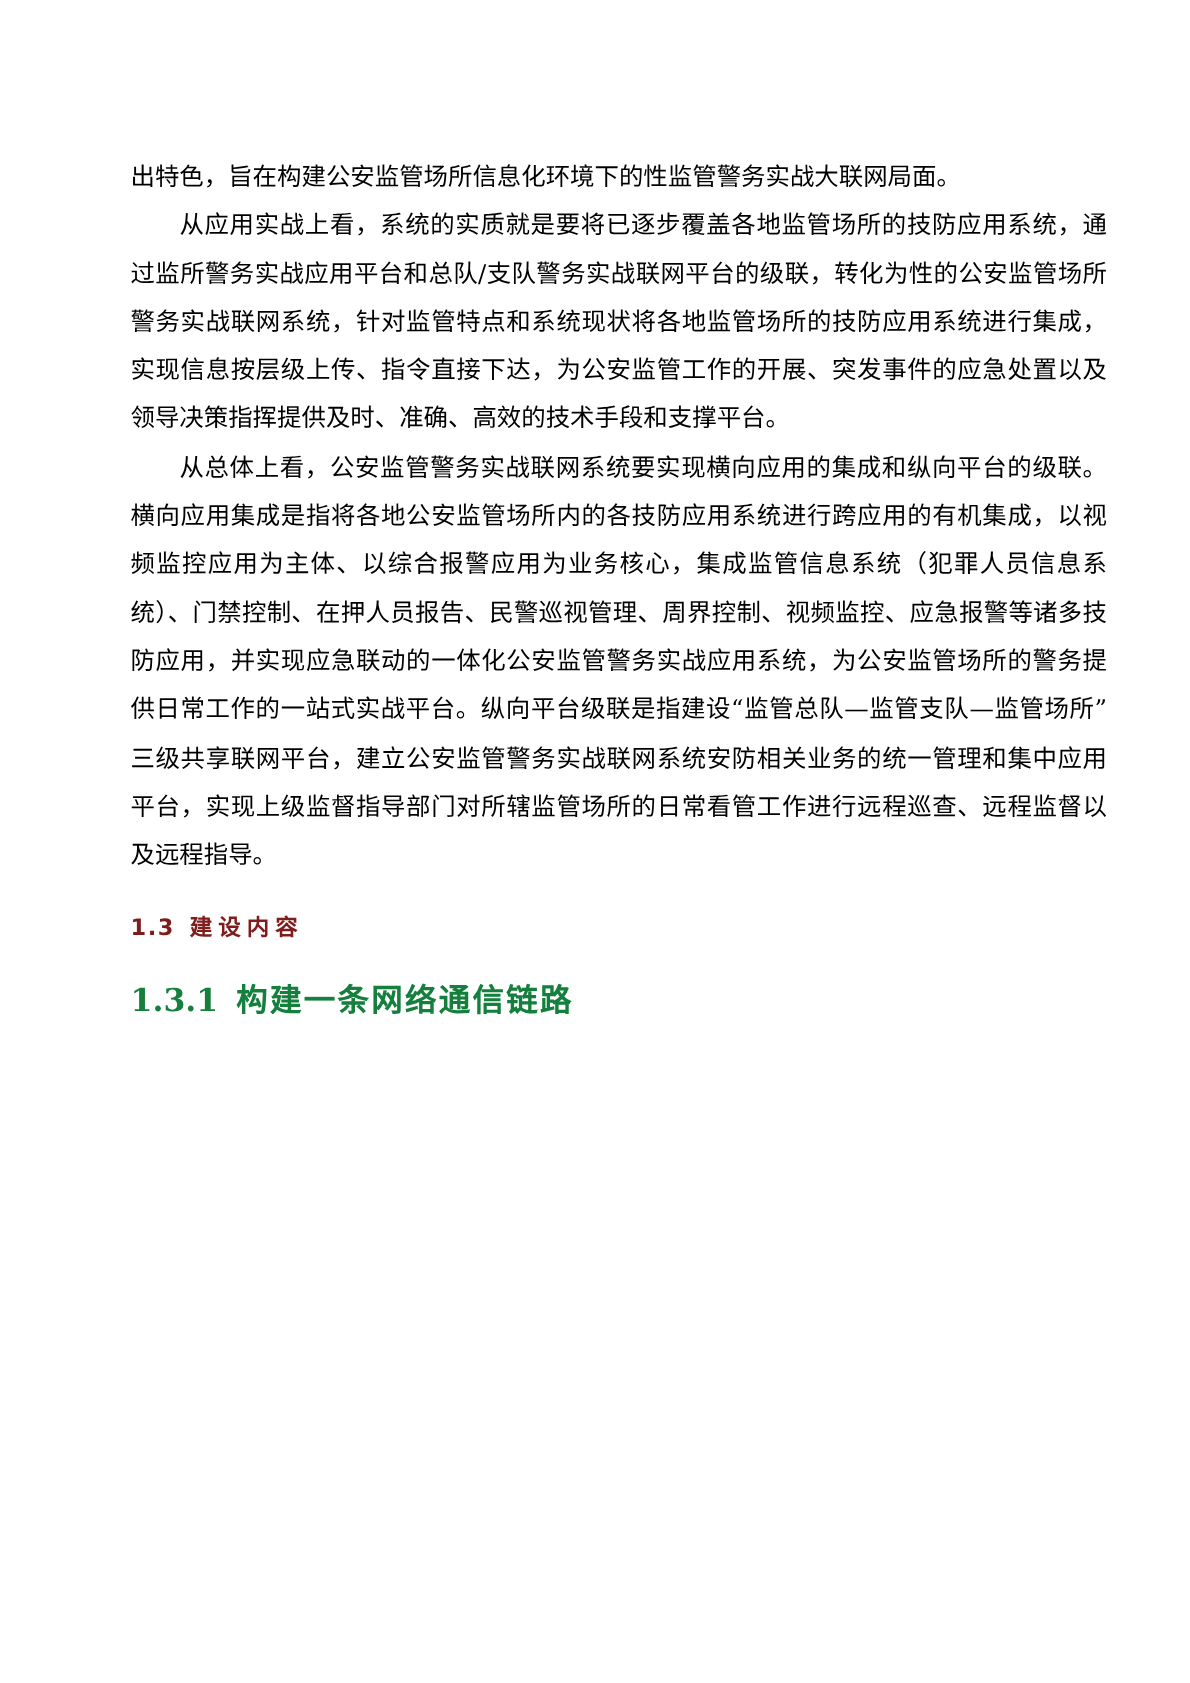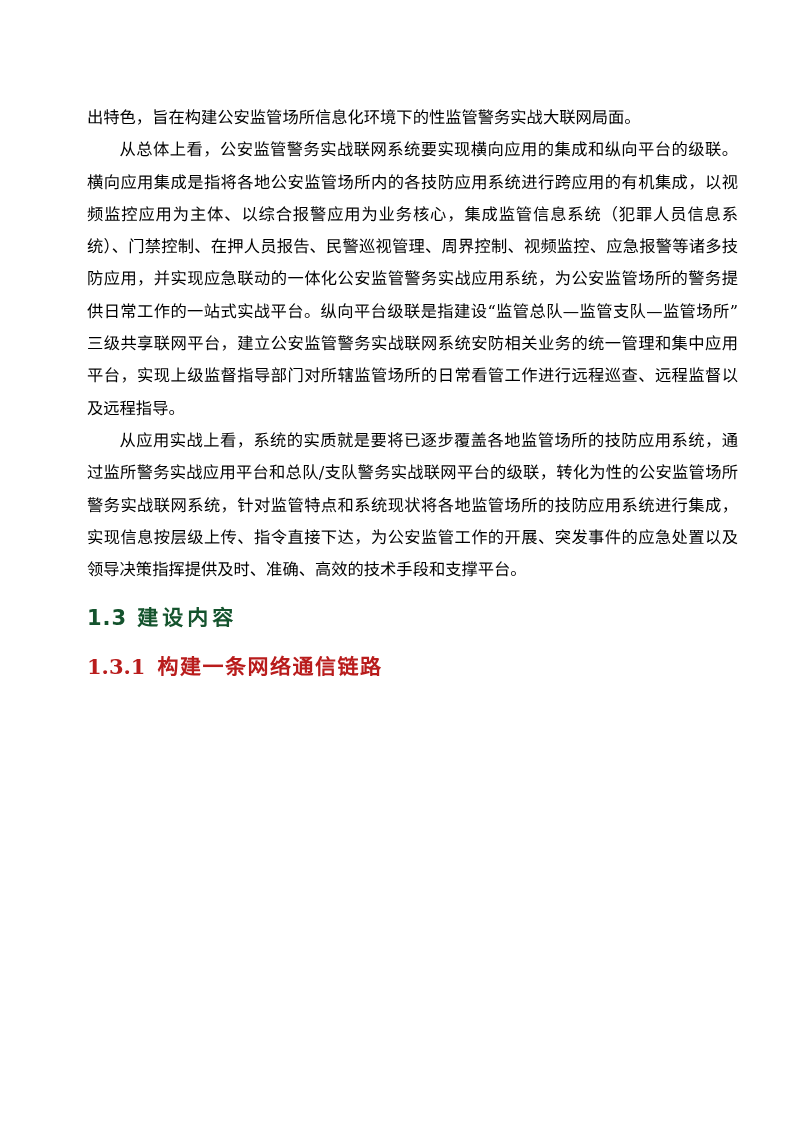--- a/index.html
+++ b/index.html
@@ -30,60 +30,60 @@
     text-align: justify;
     color: #000000;
     word-break: break-all;
   }
   p.body-text.indented {
     text-indent: 2em;
   }
   h2.sec-heading {
     margin: 18px 0 22px 0;
     font-family: "DejaVu Sans", "Liberation Sans", sans-serif;
-    font-size: 21px;
+    font-size: 15px;
     line-height: 28px;
     font-weight: bold;
-    color: #14532d;
+    color: #7f1d1d;
   }
   h2.sec-heading .h-num {
     margin-right: 10px;
     letter-spacing: 1px;
   }
   h2.sec-heading .h-title {
     letter-spacing: 4px;
   }
   h3.subsec-heading {
     margin: 5px 0 23px 0;
     font-family: "DejaVu Sans", "Liberation Sans", sans-serif;
     font-size: 21px;
     line-height: 25px;
     font-weight: bold;
-    color: #b91c1c;
+    color: #15803d;
   }
   h3.subsec-heading .h-num {
     font-family: "DejaVu Serif", "Liberation Serif", serif;
     font-weight: bold;
     margin-right: 12px;
   }
   h3.subsec-heading .h-title {
     letter-spacing: 1.5px;
   }
 </style>
 </head>
 <body>
 
 <div class="page">
   <div class="content">
 
     <p class="body-text">出特色，旨在构建公安监管场所信息化环境下的性监管警务实战大联网局面。</p>
 
+    <p class="body-text indented">从应用实战上看，系统的实质就是要将已逐步覆盖各地监管场所的技防应用系统，通过监所警务实战应用平台和总队/支队警务实战联网平台的级联，转化为性的公安监管场所警务实战联网系统，针对监管特点和系统现状将各地监管场所的技防应用系统进行集成，实现信息按层级上传、指令直接下达，为公安监管工作的开展、突发事件的应急处置以及领导决策指挥提供及时、准确、高效的技术手段和支撑平台。</p>
+
     <p class="body-text indented">从总体上看，公安监管警务实战联网系统要实现横向应用的集成和纵向平台的级联。横向应用集成是指将各地公安监管场所内的各技防应用系统进行跨应用的有机集成，以视频监控应用为主体、以综合报警应用为业务核心，集成监管信息系统（犯罪人员信息系统）、门禁控制、在押人员报告、民警巡视管理、周界控制、视频监控、应急报警等诸多技防应用，并实现应急联动的一体化公安监管警务实战应用系统，为公安监管场所的警务提供日常工作的一站式实战平台。纵向平台级联是指建设“监管总队—监管支队—监管场所”三级共享联网平台，建立公安监管警务实战联网系统安防相关业务的统一管理和集中应用平台，实现上级监督指导部门对所辖监管场所的日常看管工作进行远程巡查、远程监督以及远程指导。</p>
-
-    <p class="body-text indented">从应用实战上看，系统的实质就是要将已逐步覆盖各地监管场所的技防应用系统，通过监所警务实战应用平台和总队/支队警务实战联网平台的级联，转化为性的公安监管场所警务实战联网系统，针对监管特点和系统现状将各地监管场所的技防应用系统进行集成，实现信息按层级上传、指令直接下达，为公安监管工作的开展、突发事件的应急处置以及领导决策指挥提供及时、准确、高效的技术手段和支撑平台。</p>
 
     <h2 class="sec-heading">
       <span class="h-num">1.3</span><span class="h-title">建设内容</span>
     </h2>
 
 
 
     <h3 class="subsec-heading">
       <span class="h-num">1.3.1</span><span class="h-title">构建一条网络通信链路</span>
     </h3>

